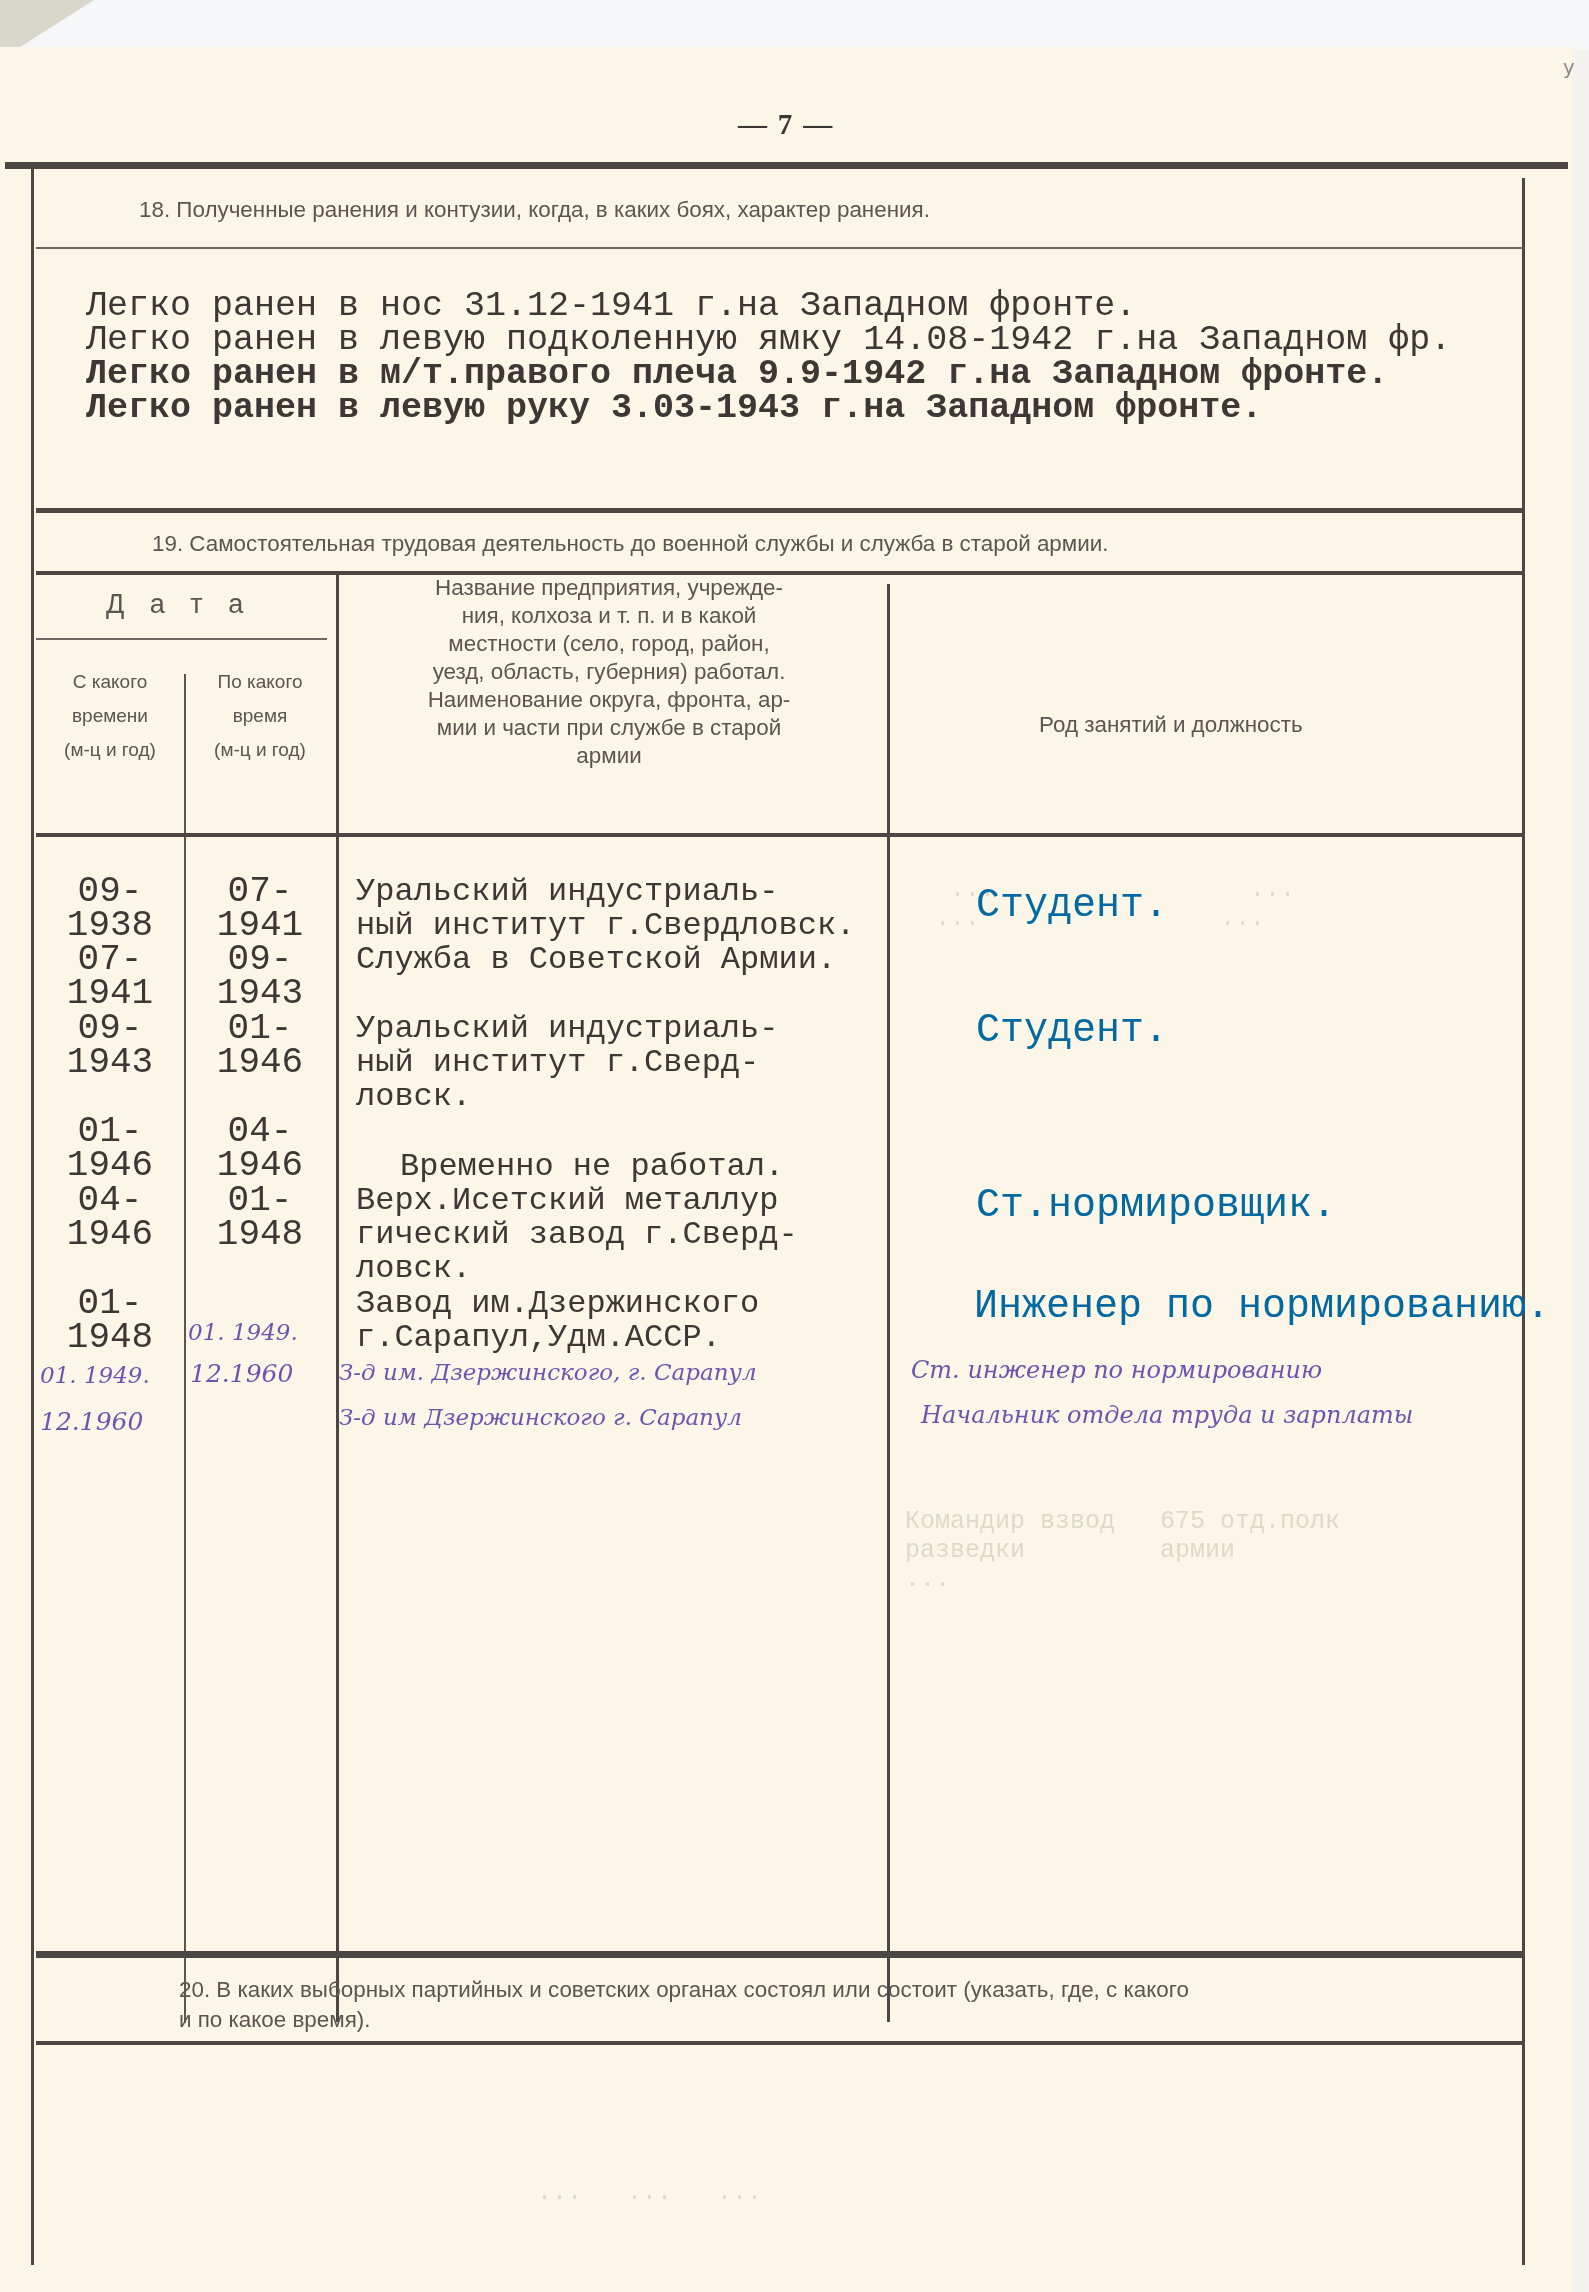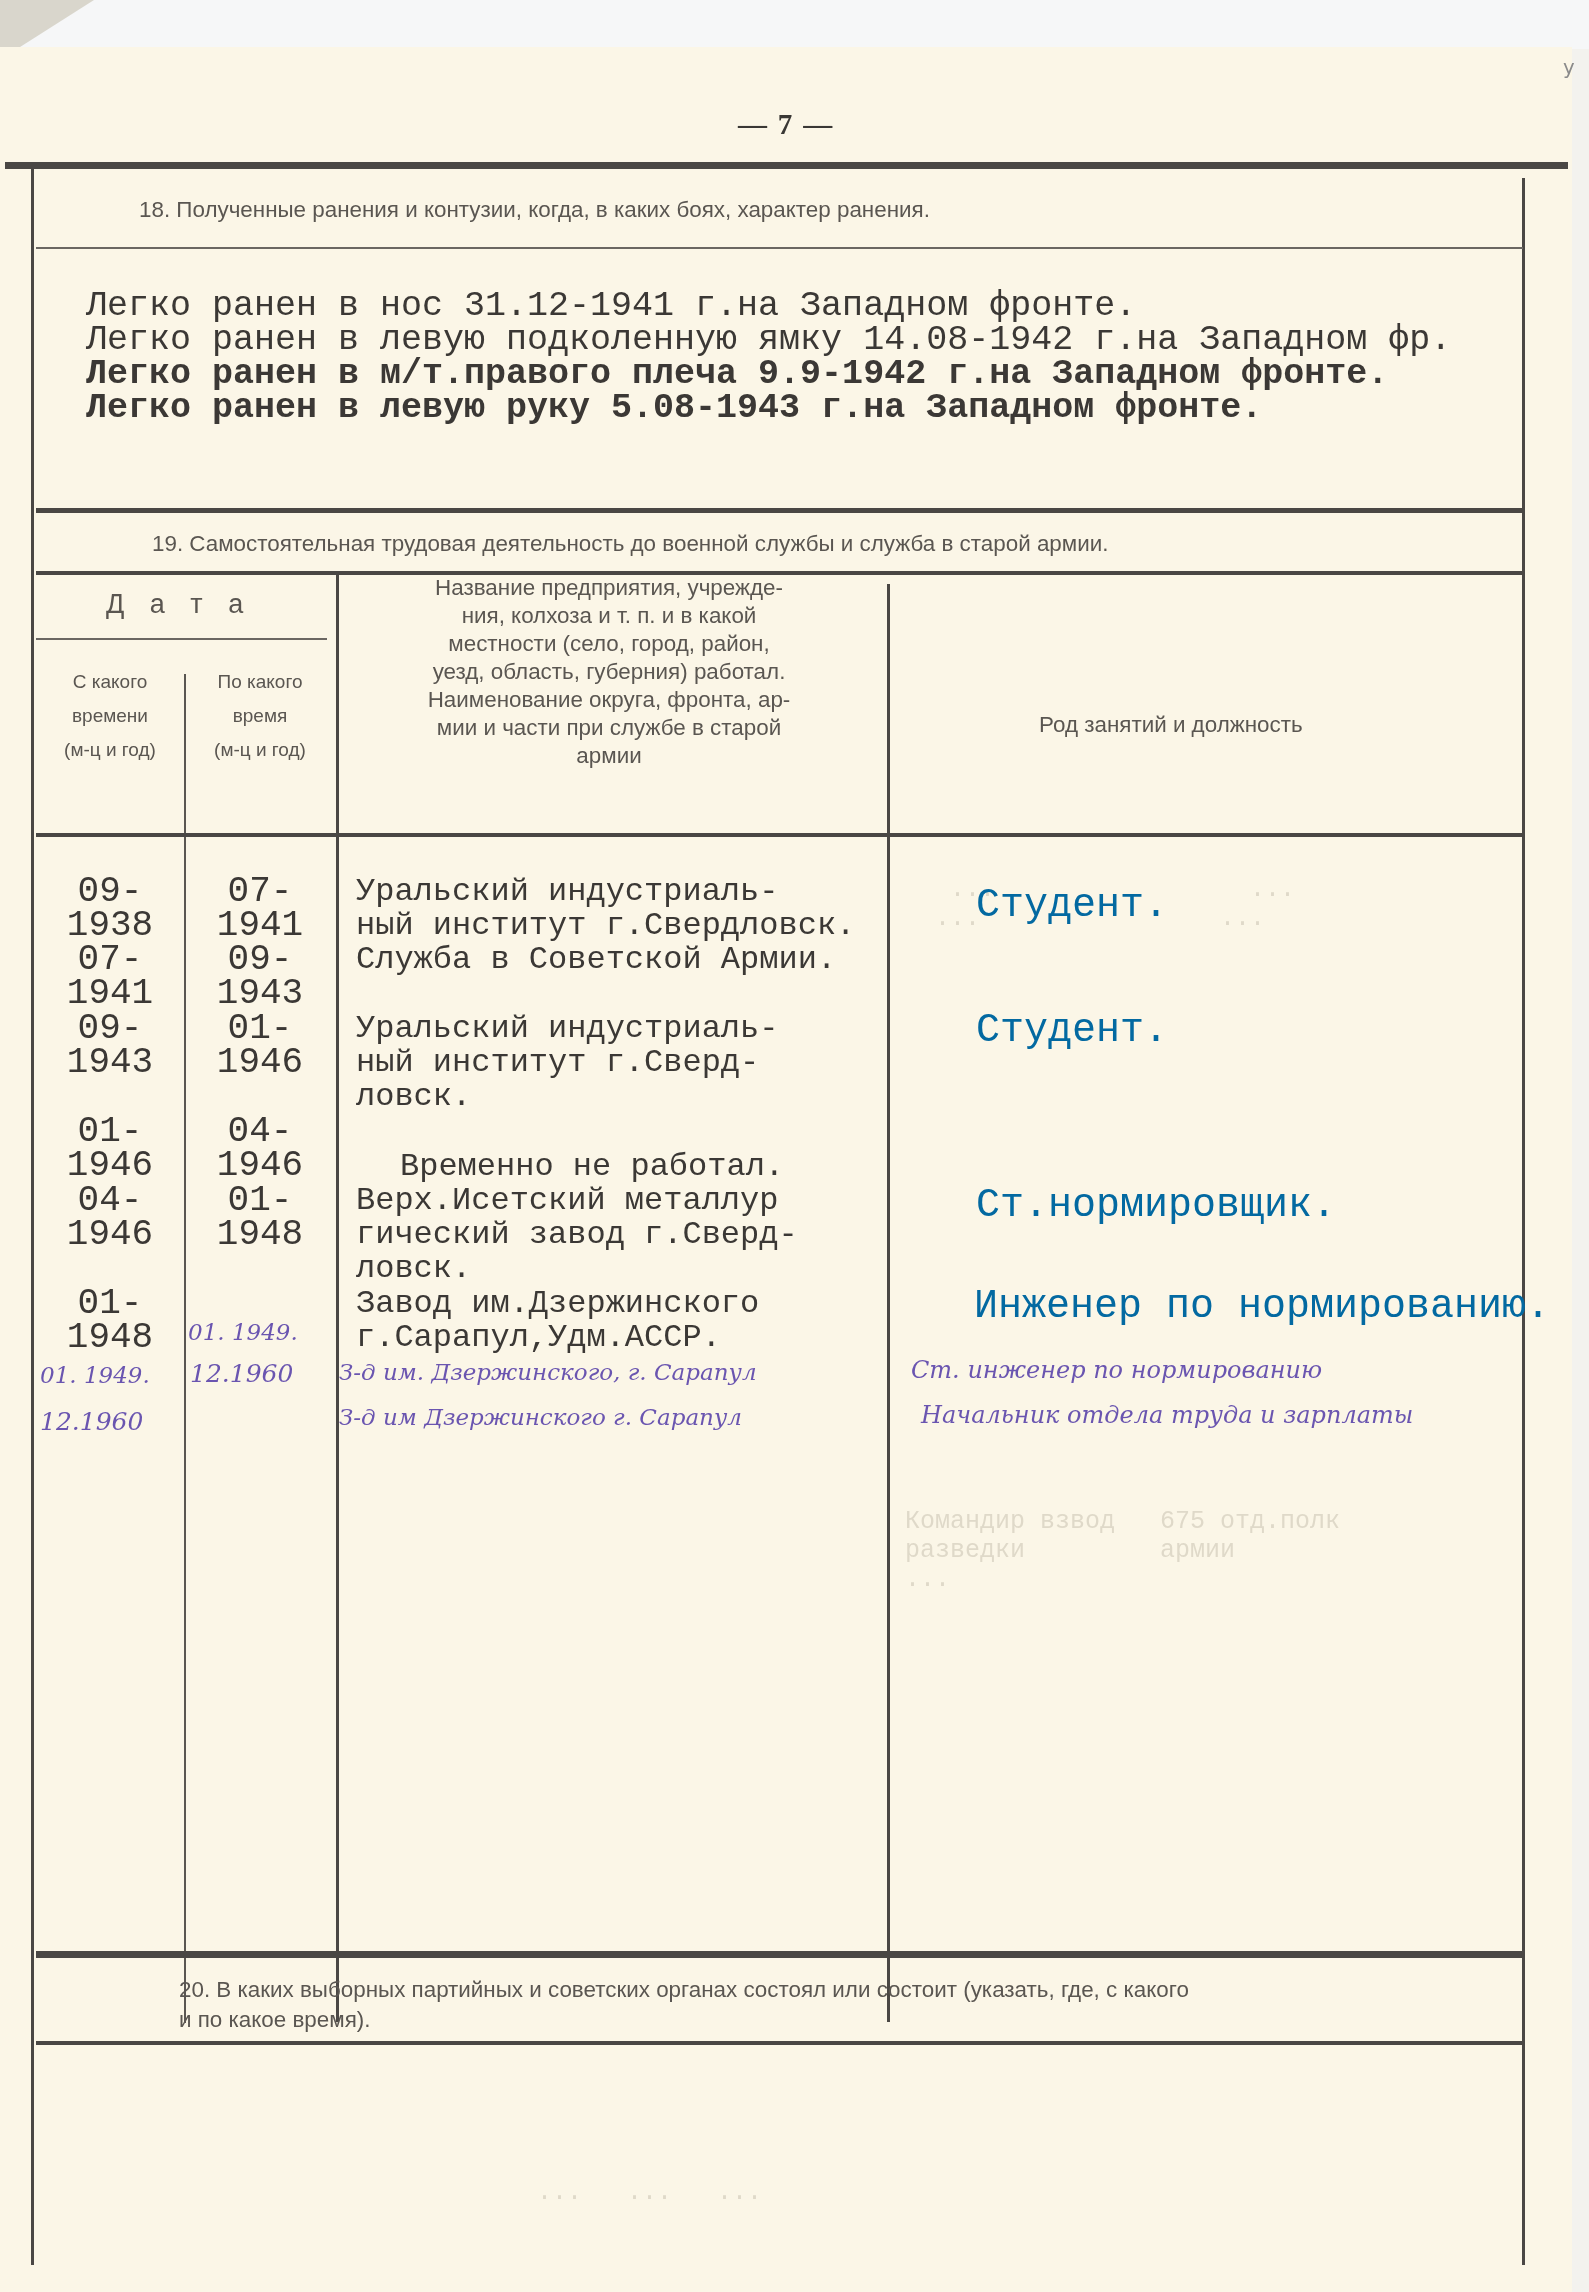--- a/index.html
+++ b/index.html
@@ -56,21 +56,21 @@
   <div class="vline" style="left:31px; top:122px; height:2096px;"></div>
   <div class="vline" style="left:1522px; top:131px; height:2087px;"></div>
 
   <div class="label-print" style="left:139px; top:150px;">18. Полученные ранения и контузии, когда, в каких боях, характер ранения.</div>
   <div class="thin-rule" style="left:36px; top:200px; width:1487px;"></div>
 
   <div class="wounds">
     <div class="typed" style="left:86px; top:242px;">Легко ранен в нос 31.12-1941 г.на Западном фронте.</div>
     <div class="typed" style="left:86px; top:276px;">Легко ранен в левую подколенную ямку 14.08-1942 г.на Западном фр.</div>
     <div class="typed" style="left:86px; top:310px; font-weight:bold;">Легко ранен в м/т.правого плеча 9.9-1942 г.на Западном фронте.</div>
-    <div class="typed" style="left:86px; top:344px; font-weight:bold;">Легко ранен в левую руку 5.08-1943 г.на Западном фронте.</div>
+    <div class="typed" style="left:86px; top:344px; font-weight:bold;">Легко ранен в левую руку 3.03-1943 г.на Западном фронте.</div>
   </div>
 
   <div class="thick-rule" style="left:36px; top:461px; width:1487px; height:5.4px;"></div>
 
   <div class="label-print" style="left:152px; top:484px;">19. Самостоятельная трудовая деятельность  до военной службы и служба в старой армии.</div>
   <div class="thick-rule" style="left:36px; top:524px; width:1487px; height:3.6px;"></div>
 
   <div class="vline thin" style="left:184px; top:627px; height:1349px;"></div>
   <div class="vline" style="left:336px; top:528px; height:1447px;"></div>
   <div class="vline" style="left:887px; top:537px; height:1438px;"></div>

